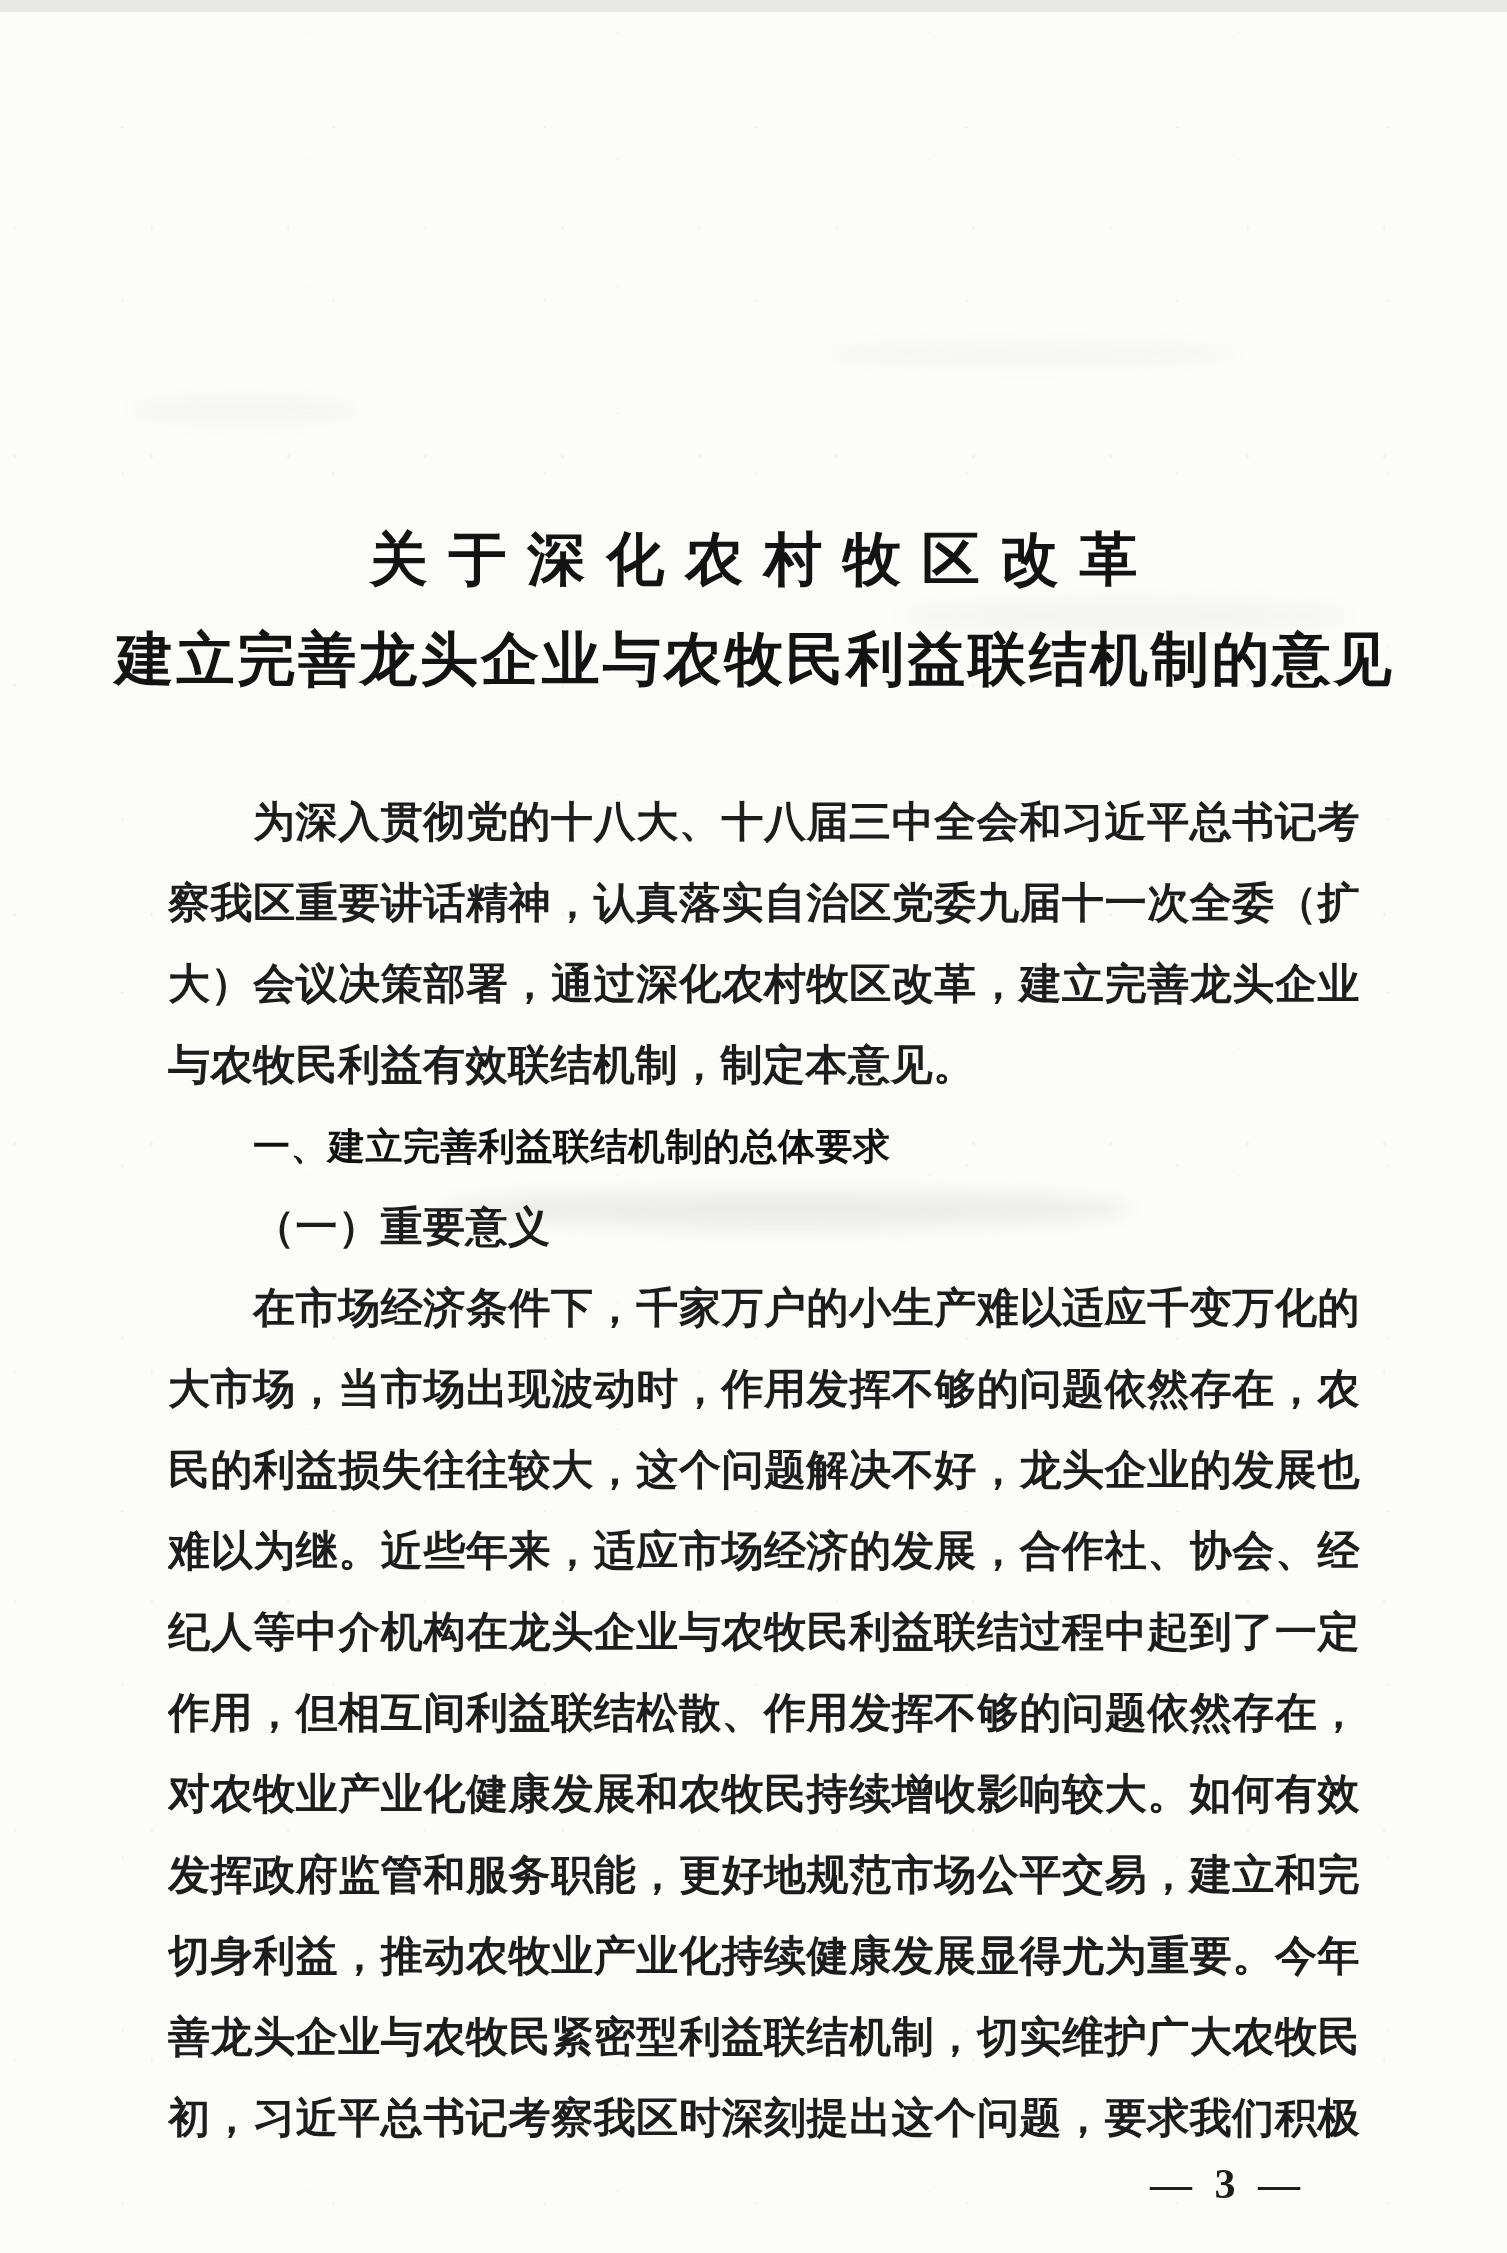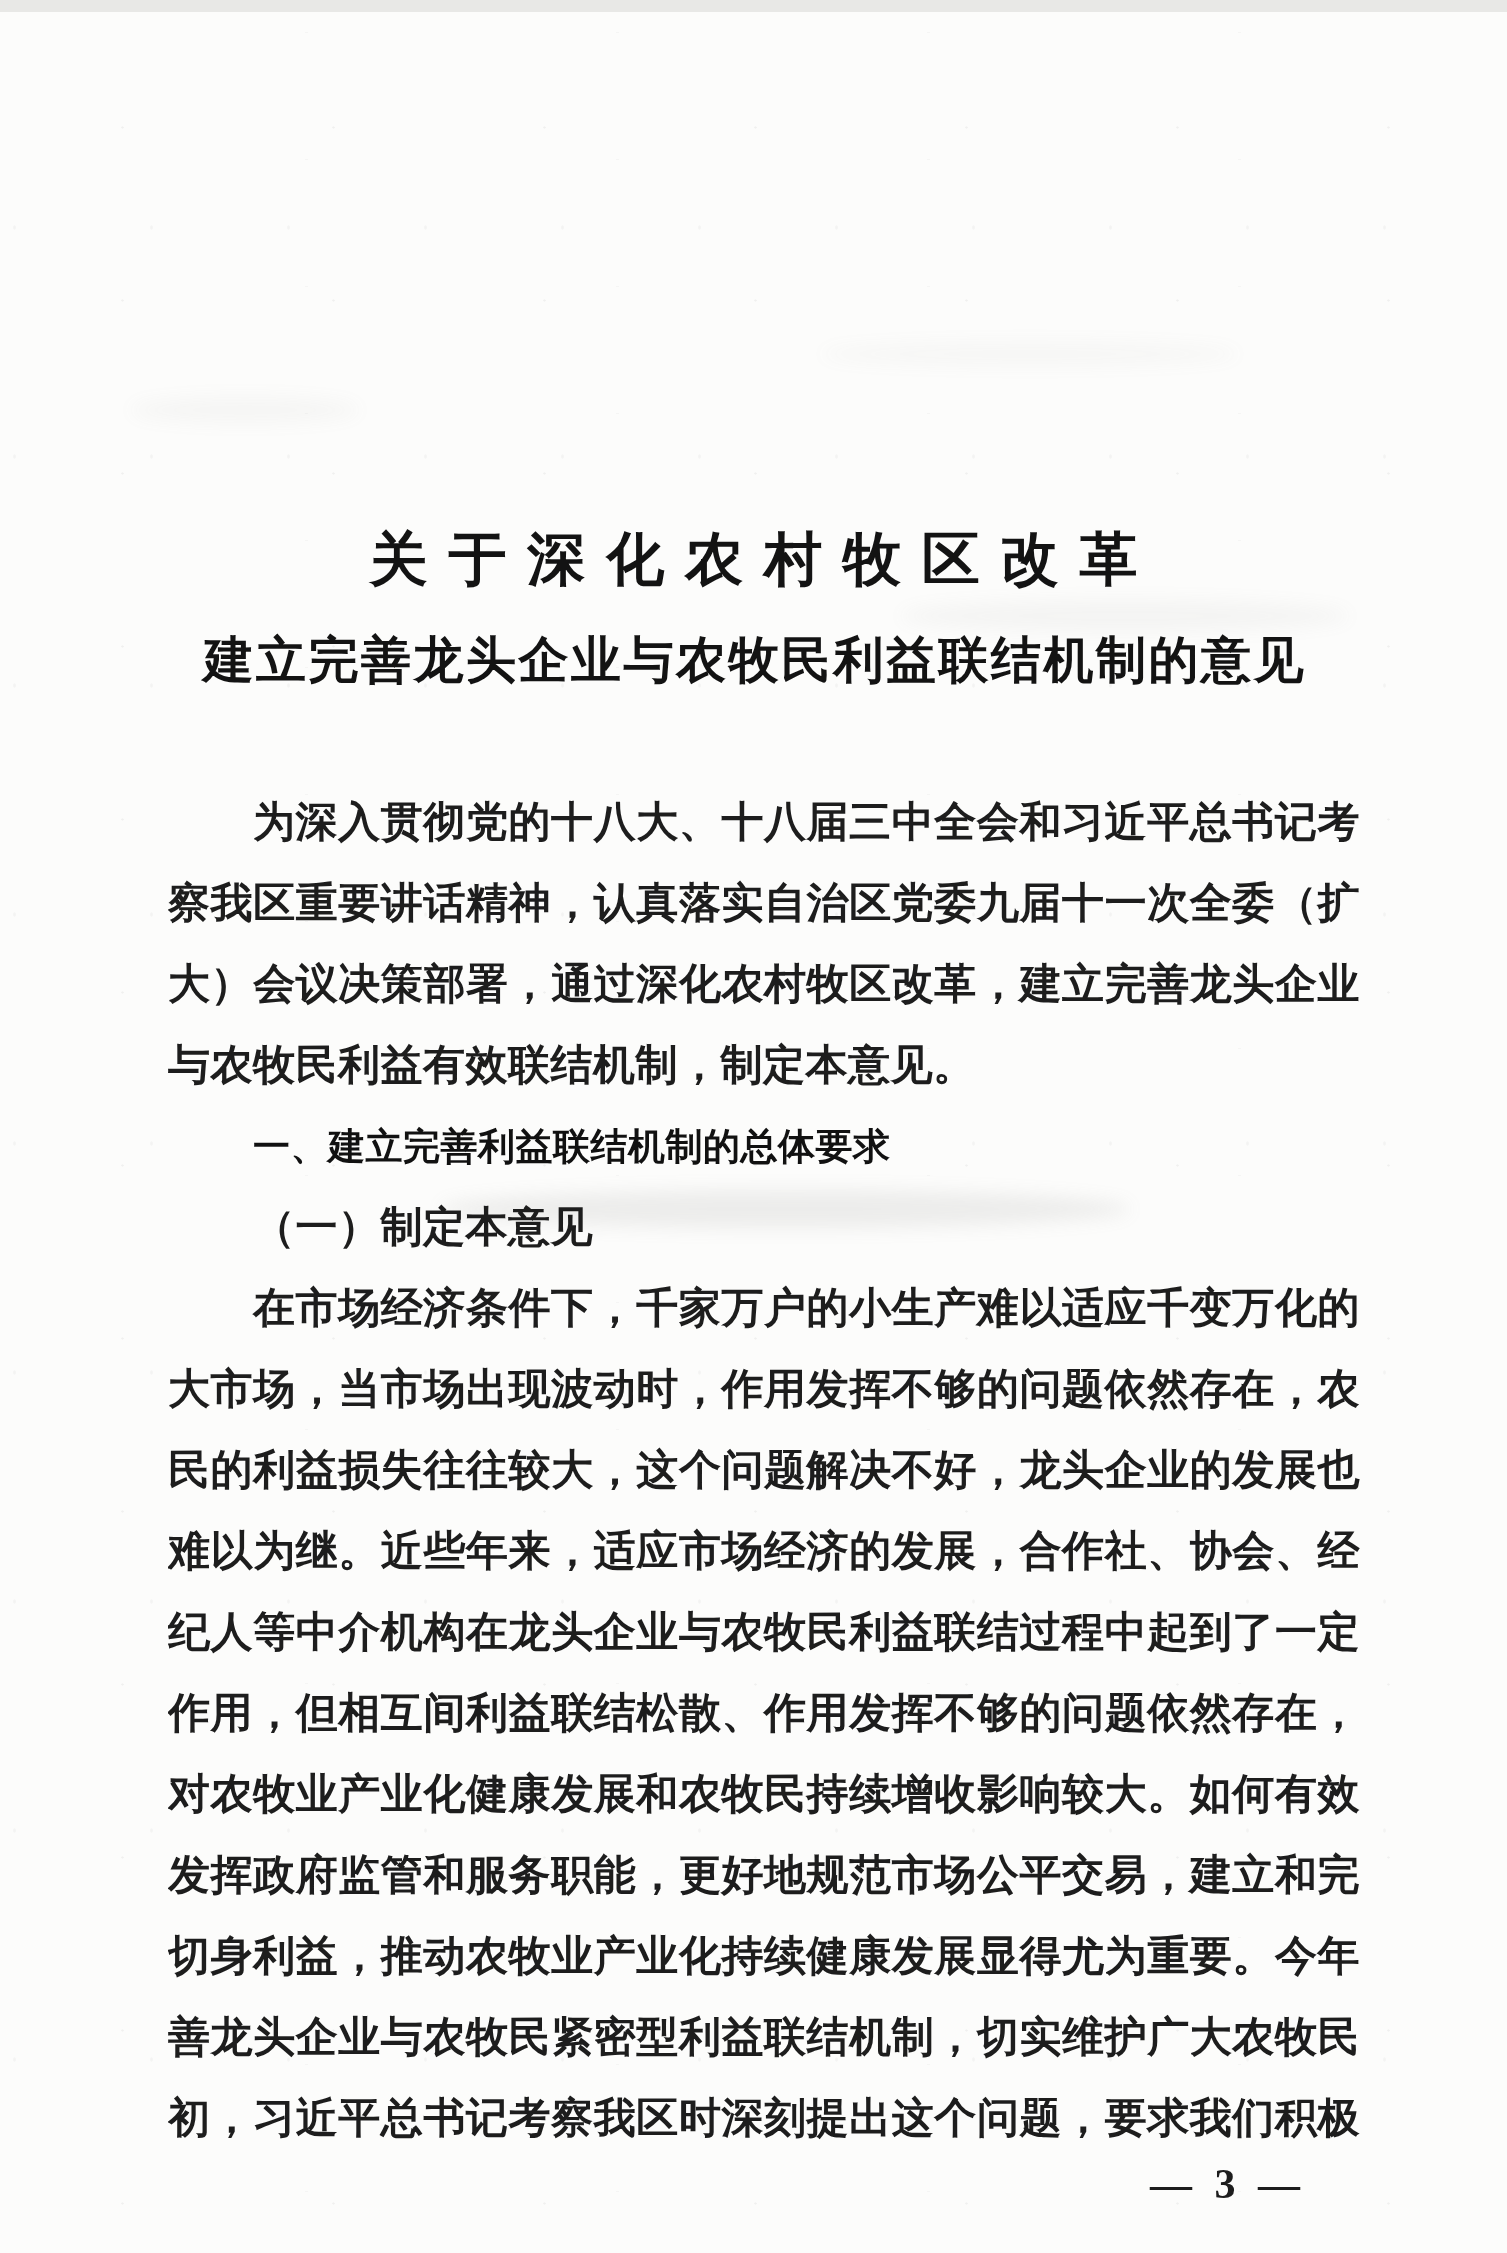--- a/index.html
+++ b/index.html
@@ -46,21 +46,21 @@
     color: #131313;
   }
   .title-line-1 {
     font-size: 58px;
     line-height: 100px;
     letter-spacing: 0.36em;
     padding-left: 0.36em; 
     white-space: nowrap;
   }
   .title-line-2 {
-    font-size: 50px;
+    font-size: 58px;
     line-height: 100px;
     letter-spacing: 0.05em;
     padding-left: 0.05em;
     white-space: nowrap;
   }
 
   .body-block {
     position: absolute;
     left: 168px;
     top: 770px;
@@ -125,21 +125,21 @@
     <div class="title-line-2">建立完善龙头企业与农牧民利益联结机制的意见</div>
   </div>
 
   <div class="body-block">
     <div class="line indent">为深入贯彻党的十八大、十八届三中全会和习近平总书记考</div>
     <div class="line">察我区重要讲话精神，认真落实自治区党委九届十一次全委（扩</div>
     <div class="line">大）会议决策部署，通过深化农村牧区改革，建立完善龙头企业</div>
     <div class="line short">与农牧民利益有效联结机制，制定本意见。</div>
 
     <div class="line short heading indent">一、建立完善利益联结机制的总体要求</div>
-    <div class="line short subheading indent">（一）制定本意见</div>
+    <div class="line short subheading indent">（一）重要意义</div>
 
     <div class="line indent">在市场经济条件下，千家万户的小生产难以适应千变万化的</div>
     <div class="line">大市场，当市场出现波动时，作用发挥不够的问题依然存在，农牧</div>
     <div class="line">民的利益损失往往较大，这个问题解决不好，龙头企业的发展也</div>
     <div class="line">难以为继。近些年来，适应市场经济的发展，合作社、协会、经</div>
     <div class="line">纪人等中介机构在龙头企业与农牧民利益联结过程中起到了一定</div>
     <div class="line">作用，但相互间利益联结松散、作用发挥不够的问题依然存在，</div>
     <div class="line">对农牧业产业化健康发展和农牧民持续增收影响较大。如何有效</div>
     <div class="line">发挥政府监管和服务职能，更好地规范市场公平交易，建立和完</div>
     <div class="line">切身利益，推动农牧业产业化持续健康发展显得尤为重要。今年</div>

